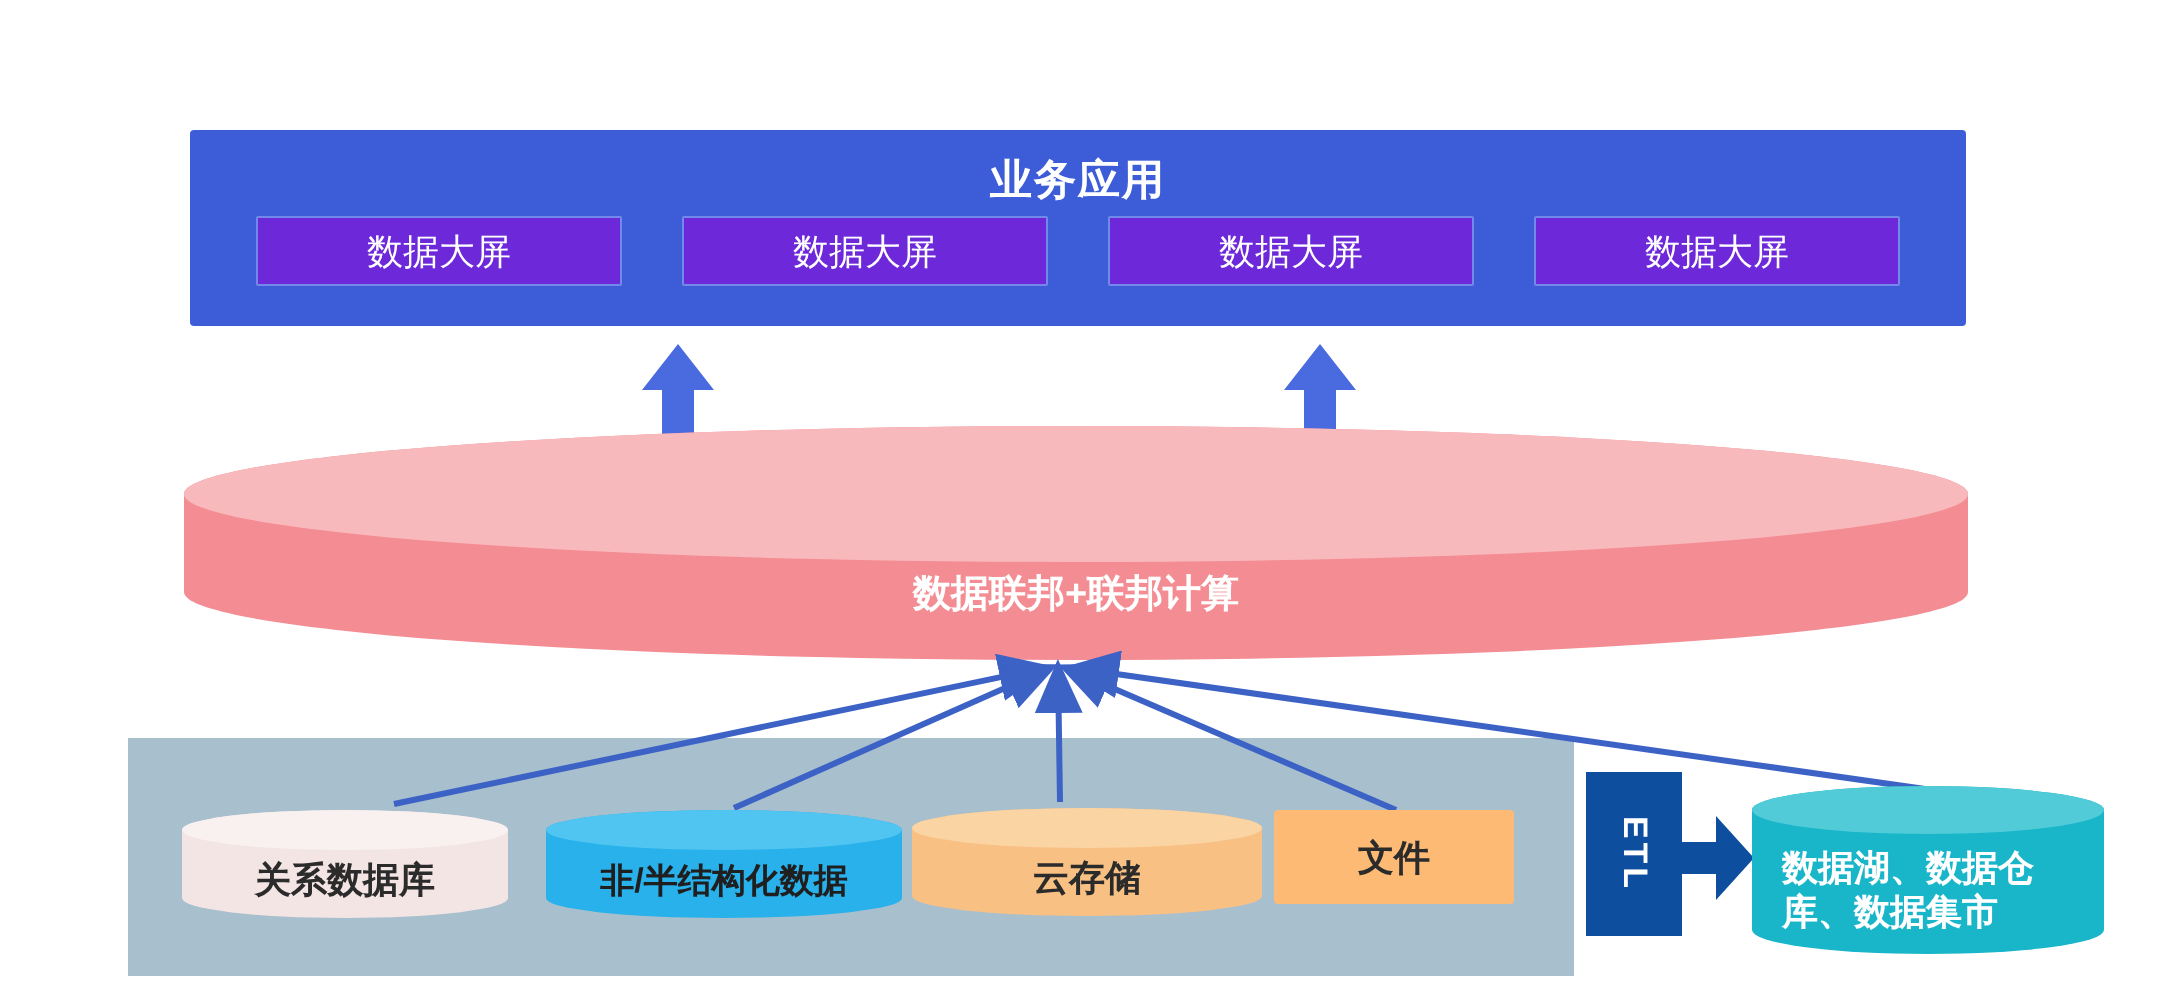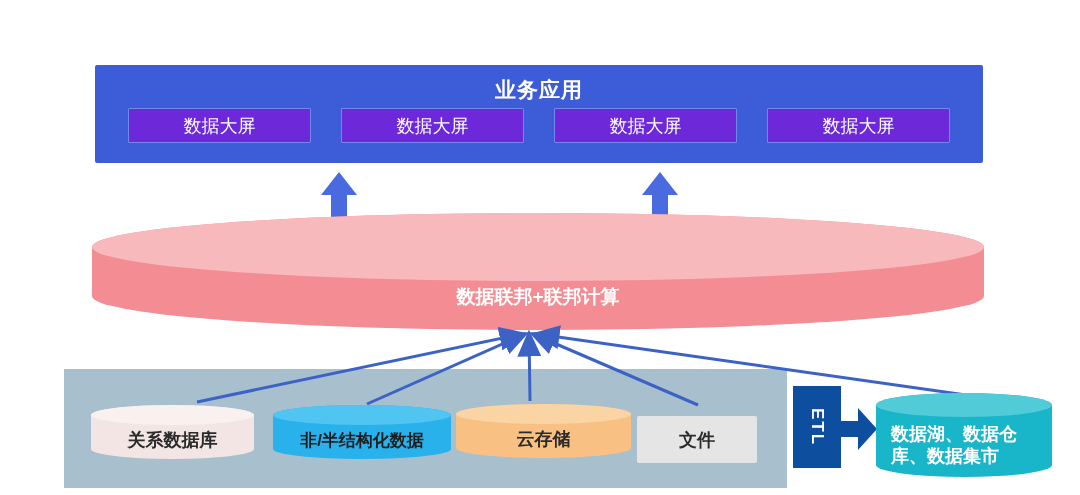--- a/index.html
+++ b/index.html
@@ -26,22 +26,22 @@
     background:#6d28d9;border:1px solid #7389e9;box-sizing:border-box;
     color:#ffffff;font-size:18px;border-radius:1px;
   }
   .layer{position:absolute;left:0;top:0;width:1080px;height:495px;}
   
   .panel{
     position:absolute;left:64px;top:369px;width:723px;height:119px;
     background:#a8bfce;
   }
   .file-box{
-    position:absolute;left:637px;top:416px;width:120px;height:47px;
-    background:#e5e5e5;border-radius:2px;color:#2b2b2b;font-size:18px;
+    position:absolute;left:637px;top:405px;width:120px;height:47px;
+    background:#fdba74;border-radius:2px;color:#2b2b2b;font-size:18px;
     display:flex;align-items:center;justify-content:center;font-weight:600;
   }
   .etl-box{
     position:absolute;left:793px;top:386px;width:48px;height:82px;
     background:#0d4f9e;display:flex;align-items:center;justify-content:center;
   }
   .etl-label{
     color:#ffffff;font-size:17px;font-weight:bold;letter-spacing:2px;
     transform:rotate(90deg);white-space:nowrap;
   }

